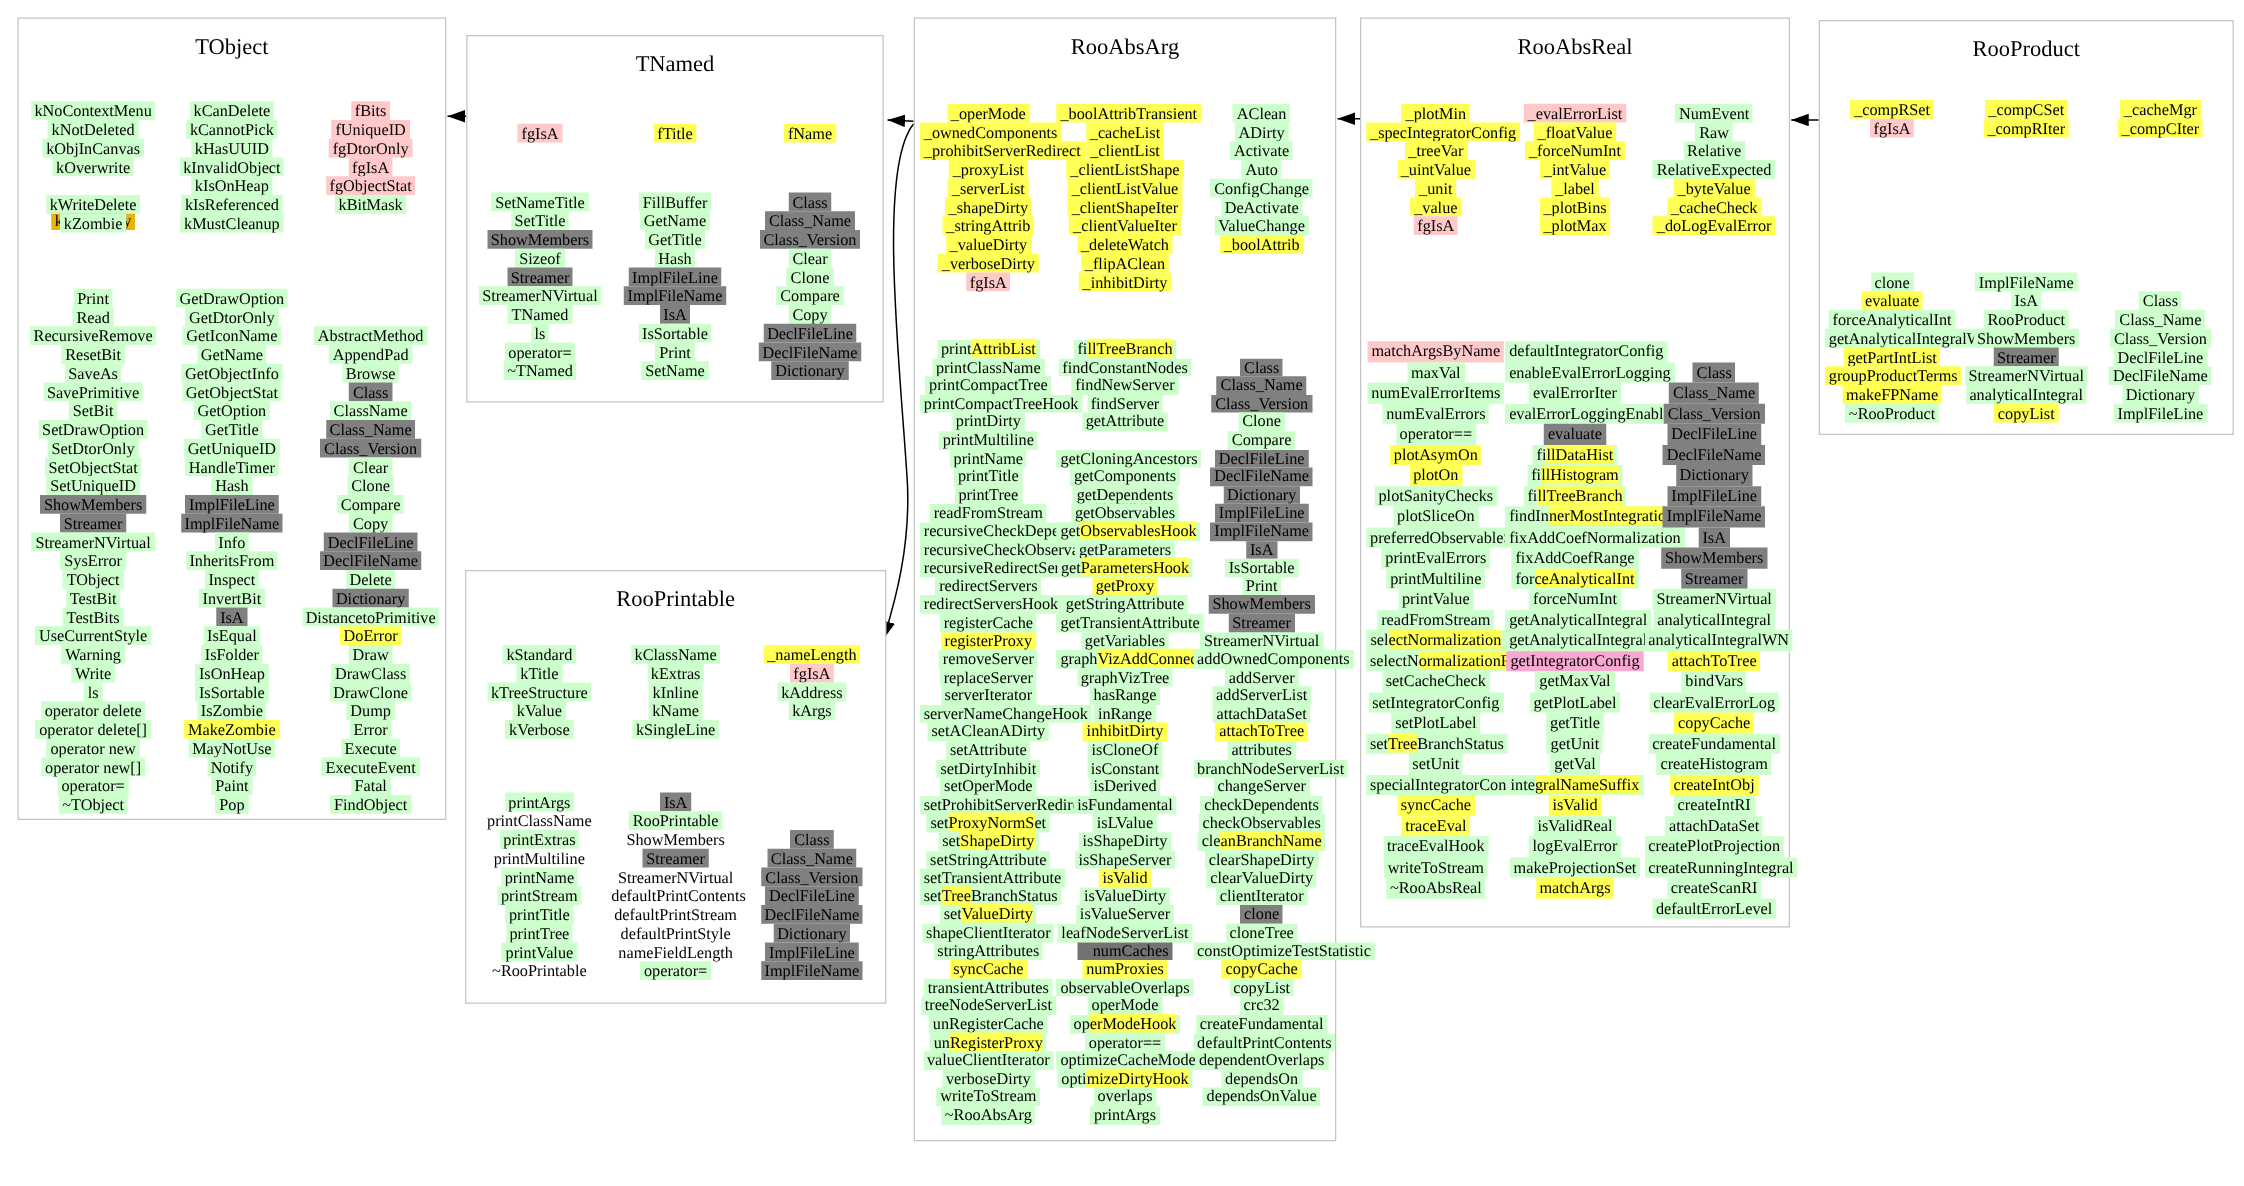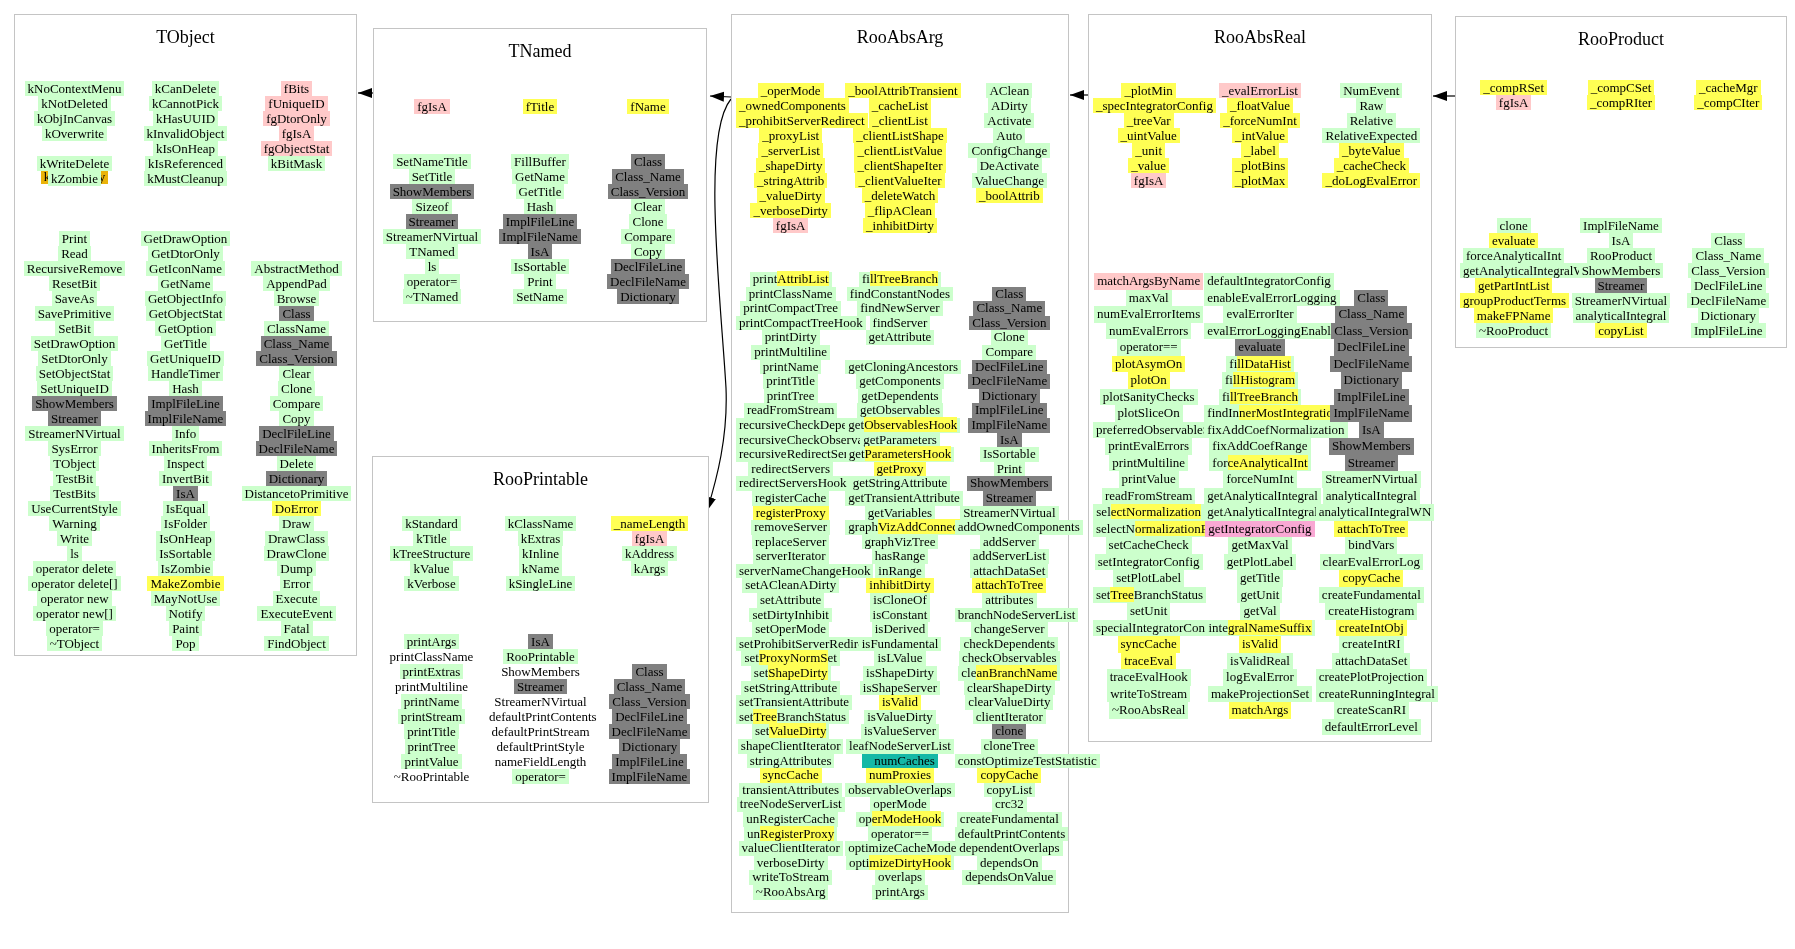--- a/index.html
+++ b/index.html
@@ -375,21 +375,21 @@
           <div class="row" style="height: 14.6px; line-height: 14.6px;"><span class="b" style="background: rgb(204, 255, 204);">isConstant</span></div>
           <div class="row" style="height: 14.6px; line-height: 14.6px;"><span class="b" style="background: rgb(204, 255, 204);">isDerived</span></div>
           <div class="row" style="height: 14.6px; line-height: 14.6px;"><span class="b" style="background: rgb(204, 255, 204);">isFundamental</span></div>
           <div class="row" style="height: 14.6px; line-height: 14.6px;"><span class="b" style="background: rgb(204, 255, 204);">isLValue</span></div>
           <div class="row" style="height: 14.6px; line-height: 14.6px;"><span class="b" style="background: rgb(204, 255, 204);">isShapeDirty</span></div>
           <div class="row" style="height: 14.6px; line-height: 14.6px;"><span class="b" style="background: rgb(204, 255, 204);">isShapeServer</span></div>
           <div class="row" style="height: 14.6px; line-height: 14.6px;"><span class="b" style="background: rgb(255, 255, 84);">isValid</span></div>
           <div class="row" style="height: 14.6px; line-height: 14.6px;"><span class="b" style="background: rgb(204, 255, 204);">isValueDirty</span></div>
           <div class="row" style="height: 14.6px; line-height: 14.6px;"><span class="b" style="background: rgb(204, 255, 204);">isValueServer</span></div>
           <div class="row" style="height: 14.6px; line-height: 14.6px;"><span class="b" style="background: rgb(204, 255, 204);">leafNodeServerList</span></div>
-          <div class="row" style="height: 14.6px; line-height: 14.6px;"><span class="b" style="background: #14b8a6; padding-left: 12px;">numCaches</span></div>
+          <div class="row" style="height: 14.6px; line-height: 14.6px;"><span class="b" style="background: #737373; padding-left: 12px;">numCaches</span></div>
           <div class="row" style="height: 14.6px; line-height: 14.6px;"><span class="b" style="background: rgb(255, 255, 84);">numProxies</span></div>
           <div class="row" style="height: 14.6px; line-height: 14.6px;"><span class="b" style="background: rgb(204, 255, 204);">observableOverlaps</span></div>
           <div class="row" style="height: 14.6px; line-height: 14.6px;"><span class="b" style="background: rgb(204, 255, 204);">operMode</span></div>
           <div class="row" style="height: 14.6px; line-height: 14.6px;"><span class="b" style="background: rgb(204, 255, 204);">op<span style="background: rgb(255, 255, 84);">erModeHook</span></span></div>
           <div class="row" style="height: 14.6px; line-height: 14.6px;"><span class="b" style="background: rgb(204, 255, 204);">operator==</span></div>
           <div class="row" style="height: 14.6px; line-height: 14.6px;"><span class="b" style="background: rgb(204, 255, 204);">optimizeCacheMode</span></div>
           <div class="row" style="height: 14.6px; line-height: 14.6px;"><span class="b" style="background: rgb(204, 255, 204);">opti<span style="background: rgb(255, 255, 84);">mizeDirtyHook</span></span></div>
           <div class="row" style="height: 14.6px; line-height: 14.6px;"><span class="b" style="background: rgb(204, 255, 204);">overlaps</span></div>
           <div class="row" style="height: 14.6px; line-height: 14.6px;"><span class="b" style="background: rgb(204, 255, 204);">printArgs</span></div>
         </div>

